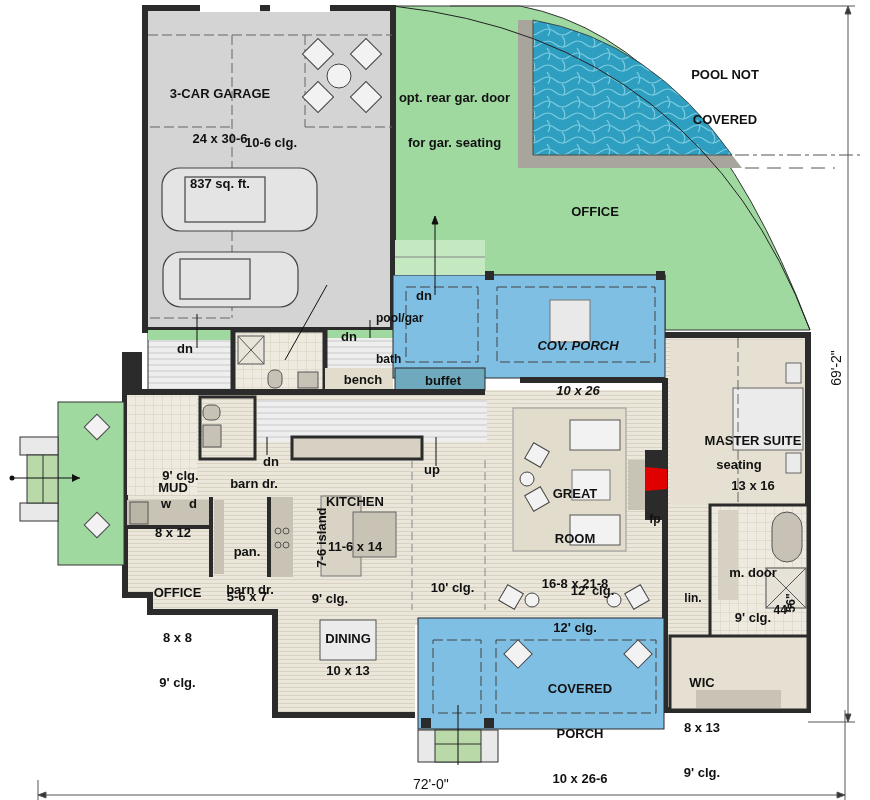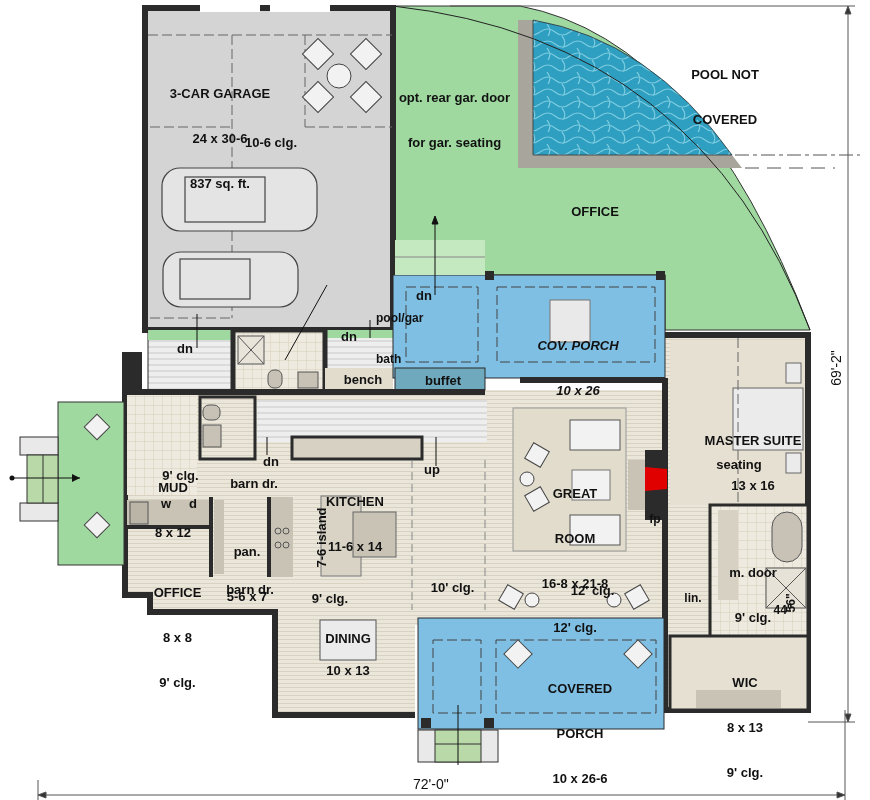--- a/index.html
+++ b/index.html
@@ -298,21 +298,21 @@
 <div class="lbl s13" style="left:710px;top:458px;width:58px;">seating</div>
 
 <div class="lbl s13" style="left:718px;top:536px;width:70px;">
   <div>m. door</div>
   <div>9' clg.</div>
 </div>
 <div class="lbl s12" style="left:778px;top:596px;width:28px;transform:rotate(-90deg);">56"</div>
 <div class="lbl s12" style="left:768px;top:604px;width:30px;">44"</div>
 <div class="lbl s12" style="left:680px;top:592px;width:26px;">lin.</div>
 
-<div class="lbl s13" style="left:715px;top:646px;width:60px;">
+<div class="lbl s13" style="left:672px;top:646px;width:60px;">
   <div>WIC</div>
   <div>8 x 13</div>
   <div>9' clg.</div>
 </div>
 
 <div class="lbl s13" style="left:535px;top:652px;width:90px;">
   <div>COVERED</div>
   <div>PORCH</div>
   <div>10 x 26-6</div>
 </div>

